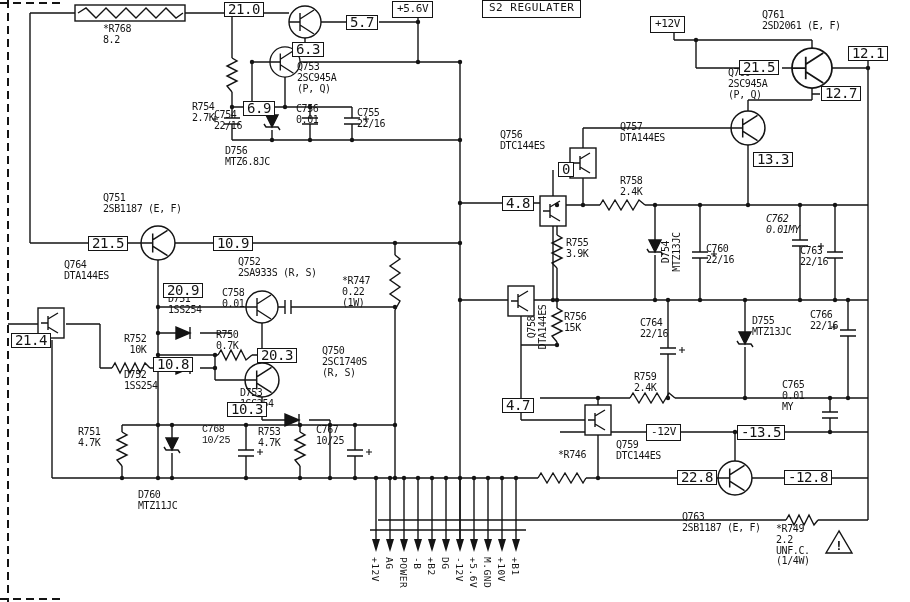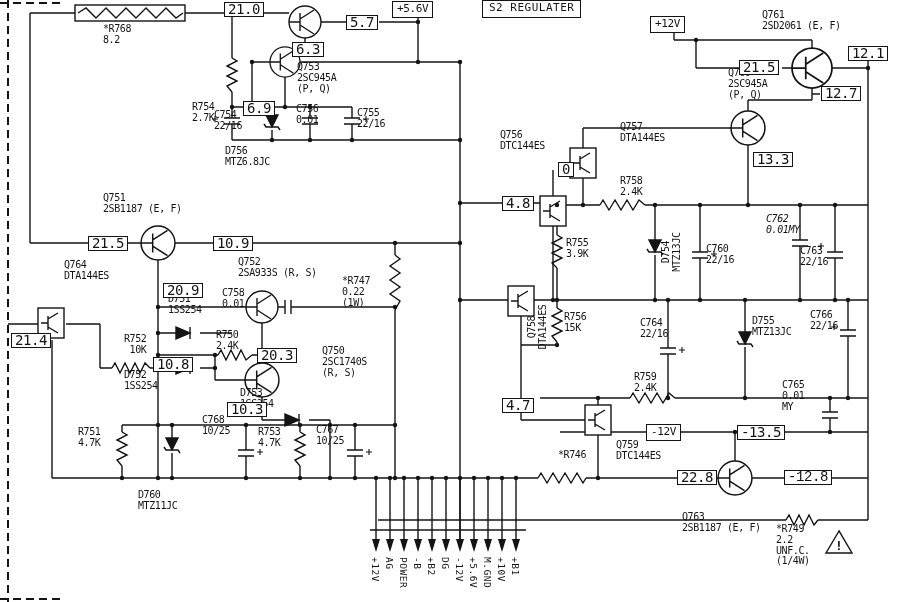--- a/index.html
+++ b/index.html
@@ -210,33 +210,33 @@
     <div class="lbl" style="left: 238px; top: 257px;">Q752
 2SA933S (R, S)</div>
     <div class="lbl" style="left: 222px; top: 288px;">C758
 0.01</div>
     <div class="lbl" style="left: 342px; top: 276px;">*R747
 0.22
 (1W)</div>
     <div class="lbl" style="left: 168px; top: 294px;">D751
 1SS254</div>
     <div class="lbl" style="left: 216px; top: 330px;">R750
-2.4K</div>
+0.7K</div>
     <div class="lbl" style="left: 124px; top: 334px; text-align: right;">R752
 10K</div>
     <div class="lbl" style="left: 322px; top: 346px;">Q750
 2SC1740S
 (R, S)</div>
     <div class="lbl" style="left: 124px; top: 370px;">D752
 1SS254</div>
     <div class="lbl" style="left: 240px; top: 388px;">D753
 1SS254</div>
     <div class="lbl" style="left: 78px; top: 427px;">R751
 4.7K</div>
-    <div class="lbl" style="left: 202px; top: 415px;">C768
+    <div class="lbl" style="left: 202px; top: 425px; font-family: Liberation Mono, monospace;">C768
 10/25</div>
     <div class="lbl" style="left: 258px; top: 427px;">R753
 4.7K</div>
     <div class="lbl" style="left: 316px; top: 425px;">C767
 10/25</div>
     <div class="lbl" style="left: 138px; top: 490px;">D760
 MTZ11JC</div>
     <div class="lbl rot" style="left: 538px; top: 327px;">Q758
 DTA144ES</div>
     <div class="lbl rot" style="left: 672px; top: 252px;">D754
@@ -276,21 +276,21 @@
     <div class="callout" style="left: 257px; top: 348px;">20.3</div>
     <div class="callout" style="left: 153px; top: 357px;">10.8</div>
     <div class="callout" style="left: 227px; top: 402px;">10.3</div>
     <div class="callout" style="left: 502px; top: 398px;">4.7</div>
     <div class="callout" style="left: 739px; top: 60px;">21.5</div>
     <div class="callout" style="left: 848px; top: 46px;">12.1</div>
     <div class="callout" style="left: 821px; top: 86px;">12.7</div>
     <div class="callout" style="left: 753px; top: 152px;">13.3</div>
     <div class="callout" style="left: 737px; top: 425px;">-13.5</div>
     <div class="callout" style="left: 677px; top: 470px;">22.8</div>
-    <div class="callout" style="left: 784px; top: 470px; font-family: Liberation Mono, monospace;">-12.8</div>
+    <div class="callout" style="left: 784px; top: 470px;">-12.8</div>
     <div class="callout supply" style="left: 392px; top: 1px;">+5.6V</div>
     <div class="callout supply" style="left: 650px; top: 16px;">+12V</div>
     <div class="callout supply" style="left: 646px; top: 424px;">-12V</div>
     <div class="vpin" style="left: 370px; top: 557px;">+12V</div>
     <div class="vpin" style="left: 384px; top: 557px;">AG</div>
     <div class="vpin" style="left: 398px; top: 557px;">POWER</div>
     <div class="vpin" style="left: 412px; top: 557px;">-B</div>
     <div class="vpin" style="left: 426px; top: 557px;">+B2</div>
     <div class="vpin" style="left: 440px; top: 557px;">DG</div>
     <div class="vpin" style="left: 454px; top: 557px;">-12V</div>

